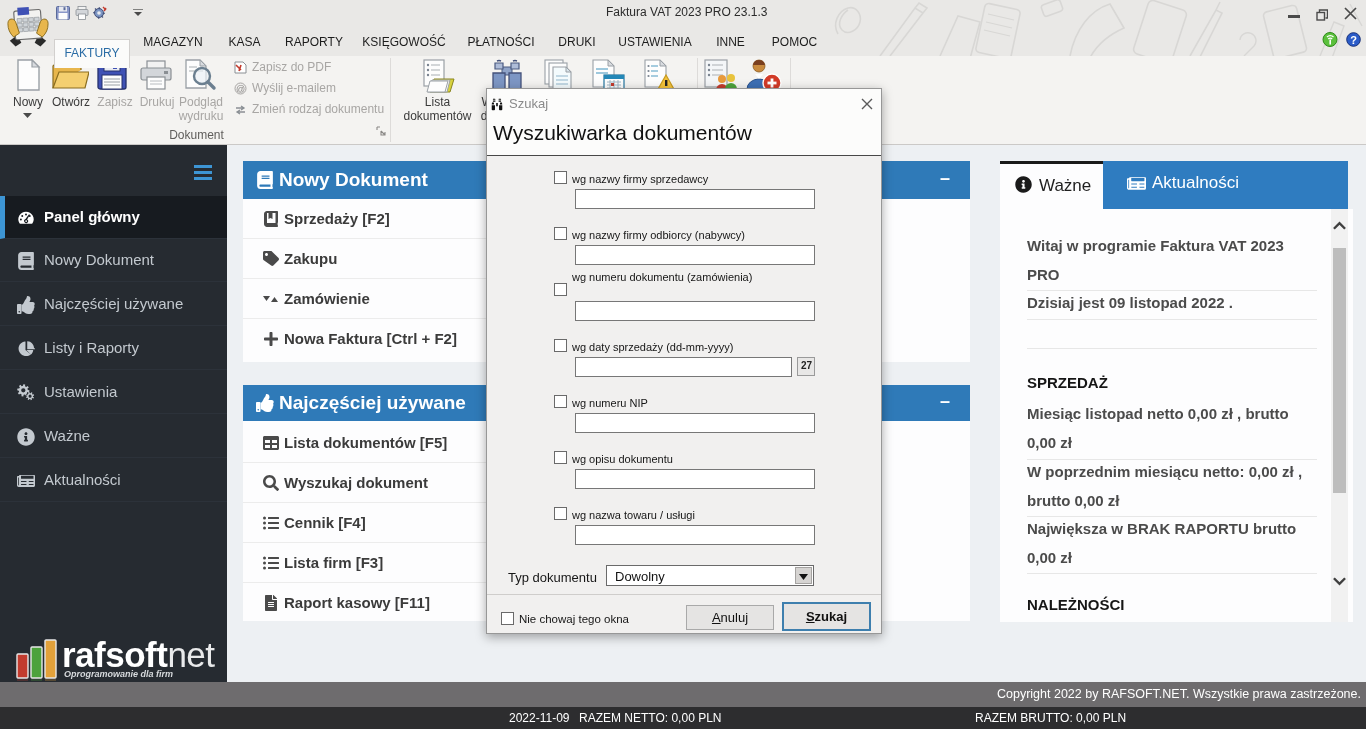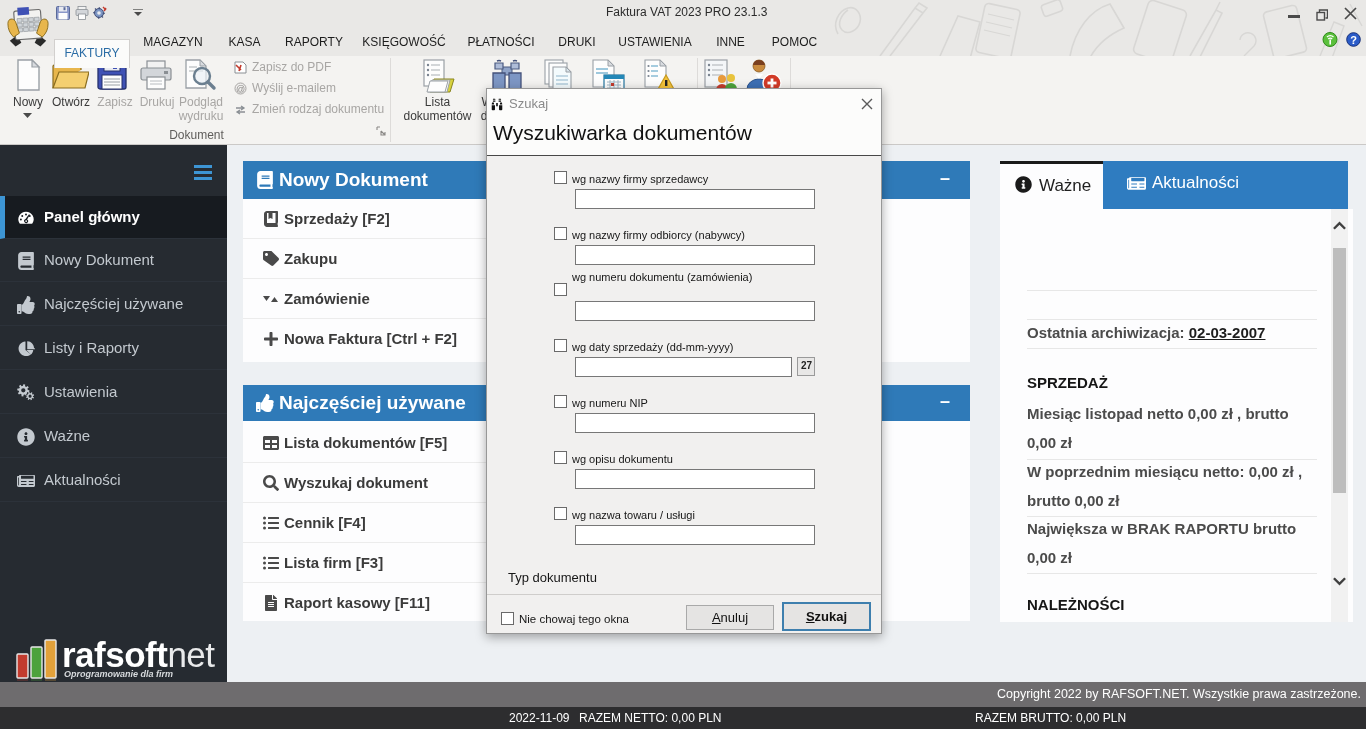--- a/index.html
+++ b/index.html
@@ -474,23 +474,24 @@
         <path d="M256 8C119 8 8 119 8 256s111 248 248 248 248-111 248-248S393 8 256 8zm0 110c23 0 42 19 42 42s-19 42-42 42-42-19-42-42 19-42 42-42zm56 254c0 7-5 12-12 12h-88c-7 0-12-5-12-12v-24c0-7 5-12 12-12h12v-64h-12c-7 0-12-5-12-12v-24c0-7 5-12 12-12h64c7 0 12 5 12 12v100h12c7 0 12 5 12 12v24z"></path>
       </svg>
     <span style="position:absolute;left:39px;top:12px;font-size:17px;color:#1f1f1f;">Ważne</span>
   </div>
   <svg style="position:absolute;left:127px;top:14px;" width="19" height="17" viewBox="0 0 576 512" fill="#fff">
       <path d="M552 64H88c-13 0-24 11-24 24v8H24c-13 0-24 11-24 24v272c0 30 25 56 56 56h472c26 0 48-21 48-48V88c0-13-11-24-24-24zM56 400c-9 0-16-7-16-16V144h24v240c0 9-7 16-8 16zm236-16H140c-7 0-12-5-12-12v-8c0-7 5-12 12-12h152c7 0 12 5 12 12v8c0 7-5 12-12 12zm224 0H388c-7 0-12-5-12-12v-8c0-7 5-12 12-12h128c7 0 12 5 12 12v8c0 7-5 12-12 12zm-224-96H140c-7 0-12-5-12-12v-8c0-7 5-12 12-12h152c7 0 12 5 12 12v8c0 7-5 12-12 12zm224 0H388c-7 0-12-5-12-12v-8c0-7 5-12 12-12h128c7 0 12 5 12 12v8c0 7-5 12-12 12zm12-116c0 7-5 12-12 12H140c-7 0-12-5-12-12v-72c0-7 5-12 12-12h376c7 0 12 5 12 12v72z"></path>
     </svg>
   <span style="position:absolute;left:152px;top:12px;font-size:17px;color:#fff;">Aktualności</span>
 </div>
 <div class="abs" id="rcontent">
+  <div class="rline" style="top:22px;">Witaj w programie Faktura VAT 2023<br>PRO</div>
   <div class="rsep" style="top:81px;"></div>
+  <div class="rline" style="top:79px;">Dzisiaj jest 09 listopad 2022 .</div>
   <div class="rsep" style="top:110px;"></div>
-  <div class="rline" style="top:109px;">Ostatnia archiwizacja: <span style="color:#1d1d1d;text-decoration:underline;">02-03-2007</span></div>
   <div class="rsep" style="top:139px;"></div>
   <div class="rline" style="top:159px;color:#161616;">SPRZEDAŻ</div>
   <div class="rline" style="top:190px;">Miesiąc listopad netto 0,00 zł , brutto<br>0,00 zł</div>
   <div class="rsep" style="top:250px;"></div>
   <div class="rline" style="top:248px;">W poprzednim miesiącu netto: 0,00 zł ,<br>brutto 0,00 zł</div>
   <div class="rsep" style="top:307px;"></div>
   <div class="rline" style="top:305px;">Największa w BRAK RAPORTU brutto<br>0,00 zł</div>
   <div class="rsep" style="top:364px;"></div>
   <div class="rline" style="top:381px;color:#161616;">NALEŻNOŚCI</div>
 
@@ -543,18 +544,26 @@
   <div class="dcheck" style="top:306px;"></div>
     <div class="dlbl" style="left:85px;top:308px;">wg numeru NIP</div>
   <div class="dinput" style="top:324px;"></div>
   <div class="dcheck" style="top:362px;"></div>
     <div class="dlbl" style="left:85px;top:364px;">wg opisu dokumentu</div>
   <div class="dinput" style="top:380px;"></div>
   <div class="dcheck" style="top:418px;"></div>
     <div class="dlbl" style="left:85px;top:420px;">wg nazwa towaru / usługi</div>
   <div class="dinput" style="top:436px;"></div>
   <div class="dlbl" style="left:21px;top:481px;font-size:13px;">Typ dokumentu</div>
+  <div class="abs" style="left:119px;top:476px;width:208px;height:21px;background:#fff;border:1px solid #6a6a6a;">
+    <span style="position:absolute;left:8px;top:3px;font-size:13px;color:#111;">Dowolny</span>
+    <div style="position:absolute;right:1px;top:1px;width:17px;height:17px;background:#d6d4d2;border:1px solid #a5a3a1;">
+      <svg style="position:absolute;left:3px;top:6px;" width="9" height="6" viewBox="0 0 9 6">
+          <path d="M0 0 L9 0 L4.5 6 Z" fill="#111"></path>
+        </svg>
+    </div>
+  </div>
   <div class="abs" style="left:0;top:505px;width:394px;height:1px;background:#cfcdcb;"></div>
   <div class="dcheck" style="left:14px;top:523px;"></div>
   <div class="dlbl" style="left:32px;top:524px;font-size:11.5px;">Nie chowaj tego okna</div>
   <div class="dbtn" style="left:199px;top:516px;width:88px;"><span style="text-decoration:underline;">A</span>nuluj</div>
   <div class="dbtn" style="left:295px;top:513px;width:89px;height:29px;line-height:25px;border:2px solid #3e7fae;font-weight:bold;"><span style="text-decoration:underline;">S</span>zukaj</div>
 </div>
 
 </body></html>

